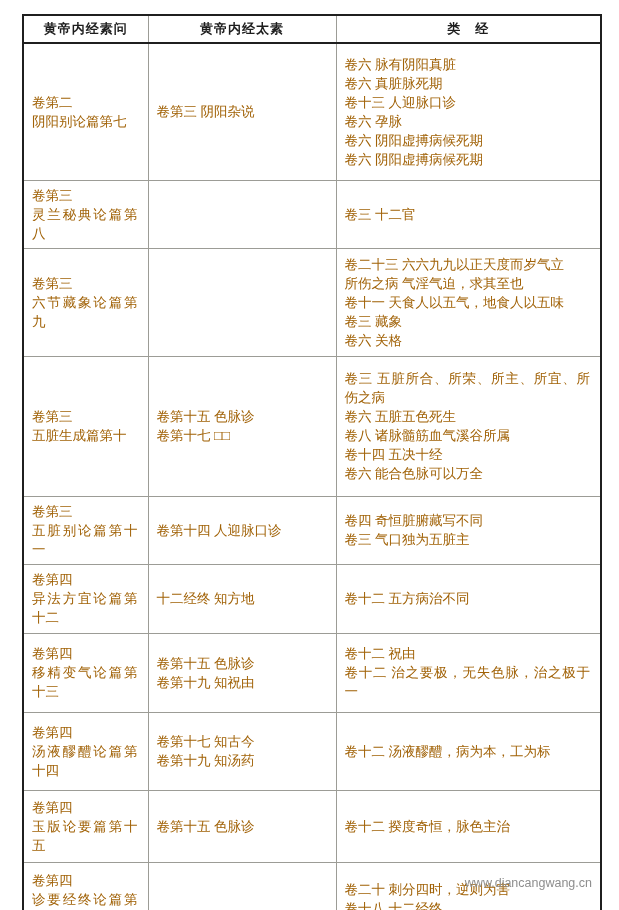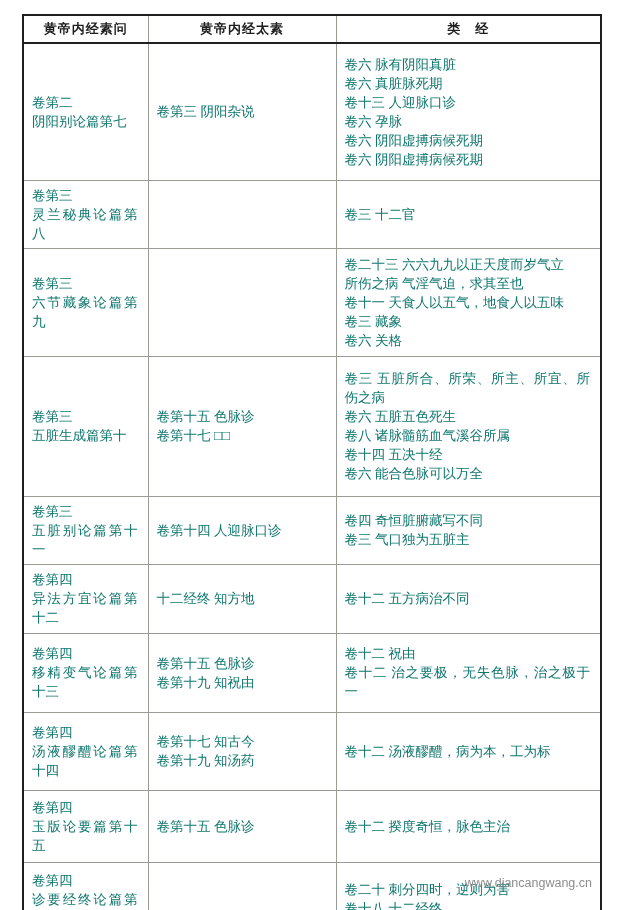--- a/index.html
+++ b/index.html
@@ -32,21 +32,21 @@
     vertical-align: middle;
     border: 1px solid #9c9c96;
     border-bottom: 2px solid #1f1f1f;
     padding: 1px;
   }
   td {
     border: 1px solid #9c9c96;
     vertical-align: middle;
     padding: 5px 10px 5px 8px;
     font-size: 13.5px;
-    color: #0f766e;
+    color: #a16207;
     margin-left: 36px;
   }
   td .line {
     line-height: 19px;
     text-align: justify;
   }
   
   tbody tr:nth-child(1)  { height: 137px; }
   tbody tr:nth-child(2)  { height: 45px; }
   tbody tr:nth-child(3)  { height: 108px; }

